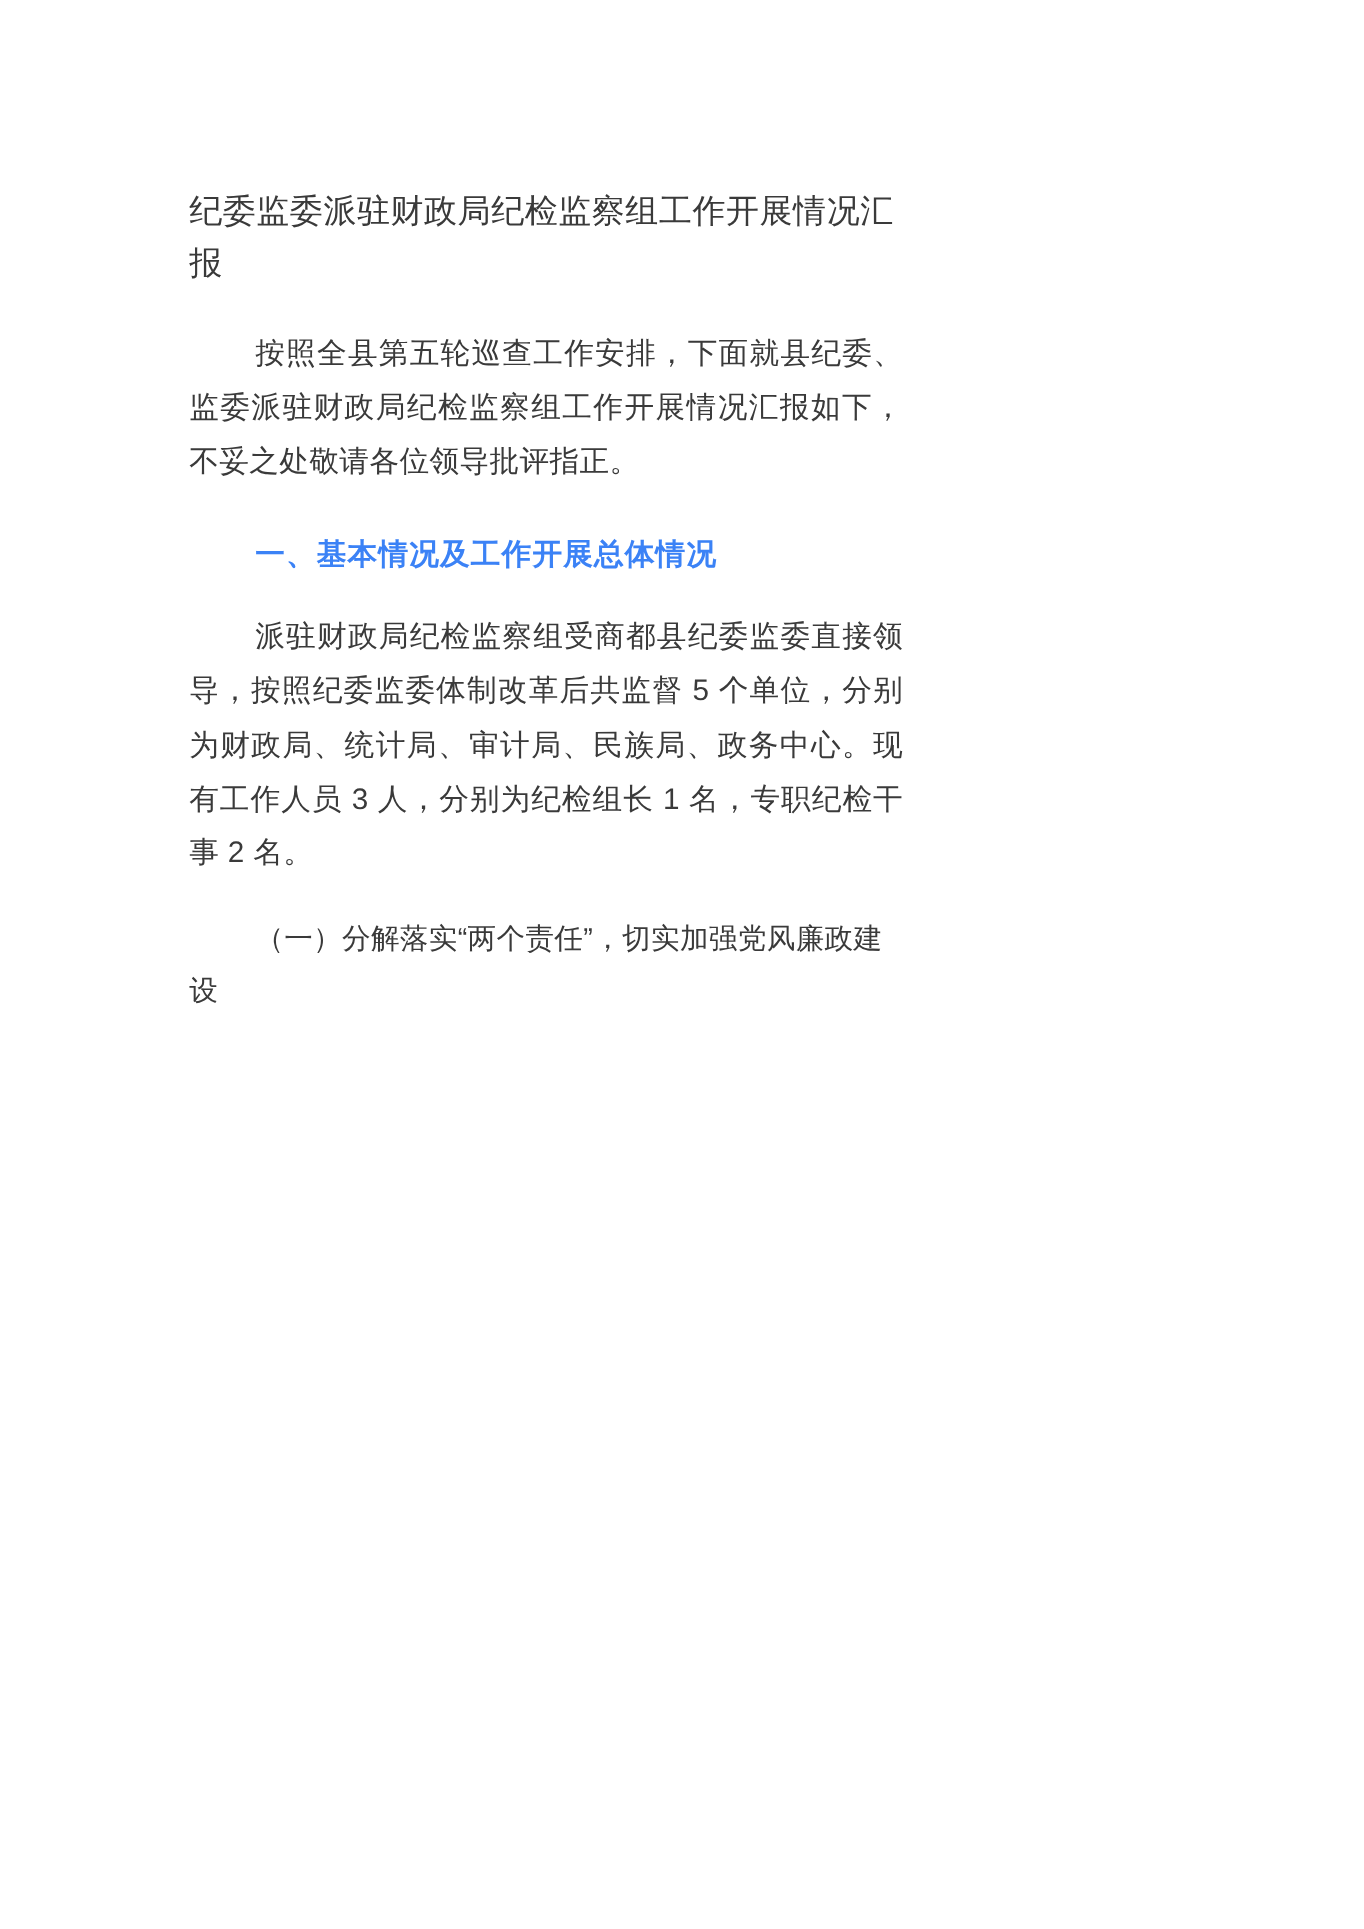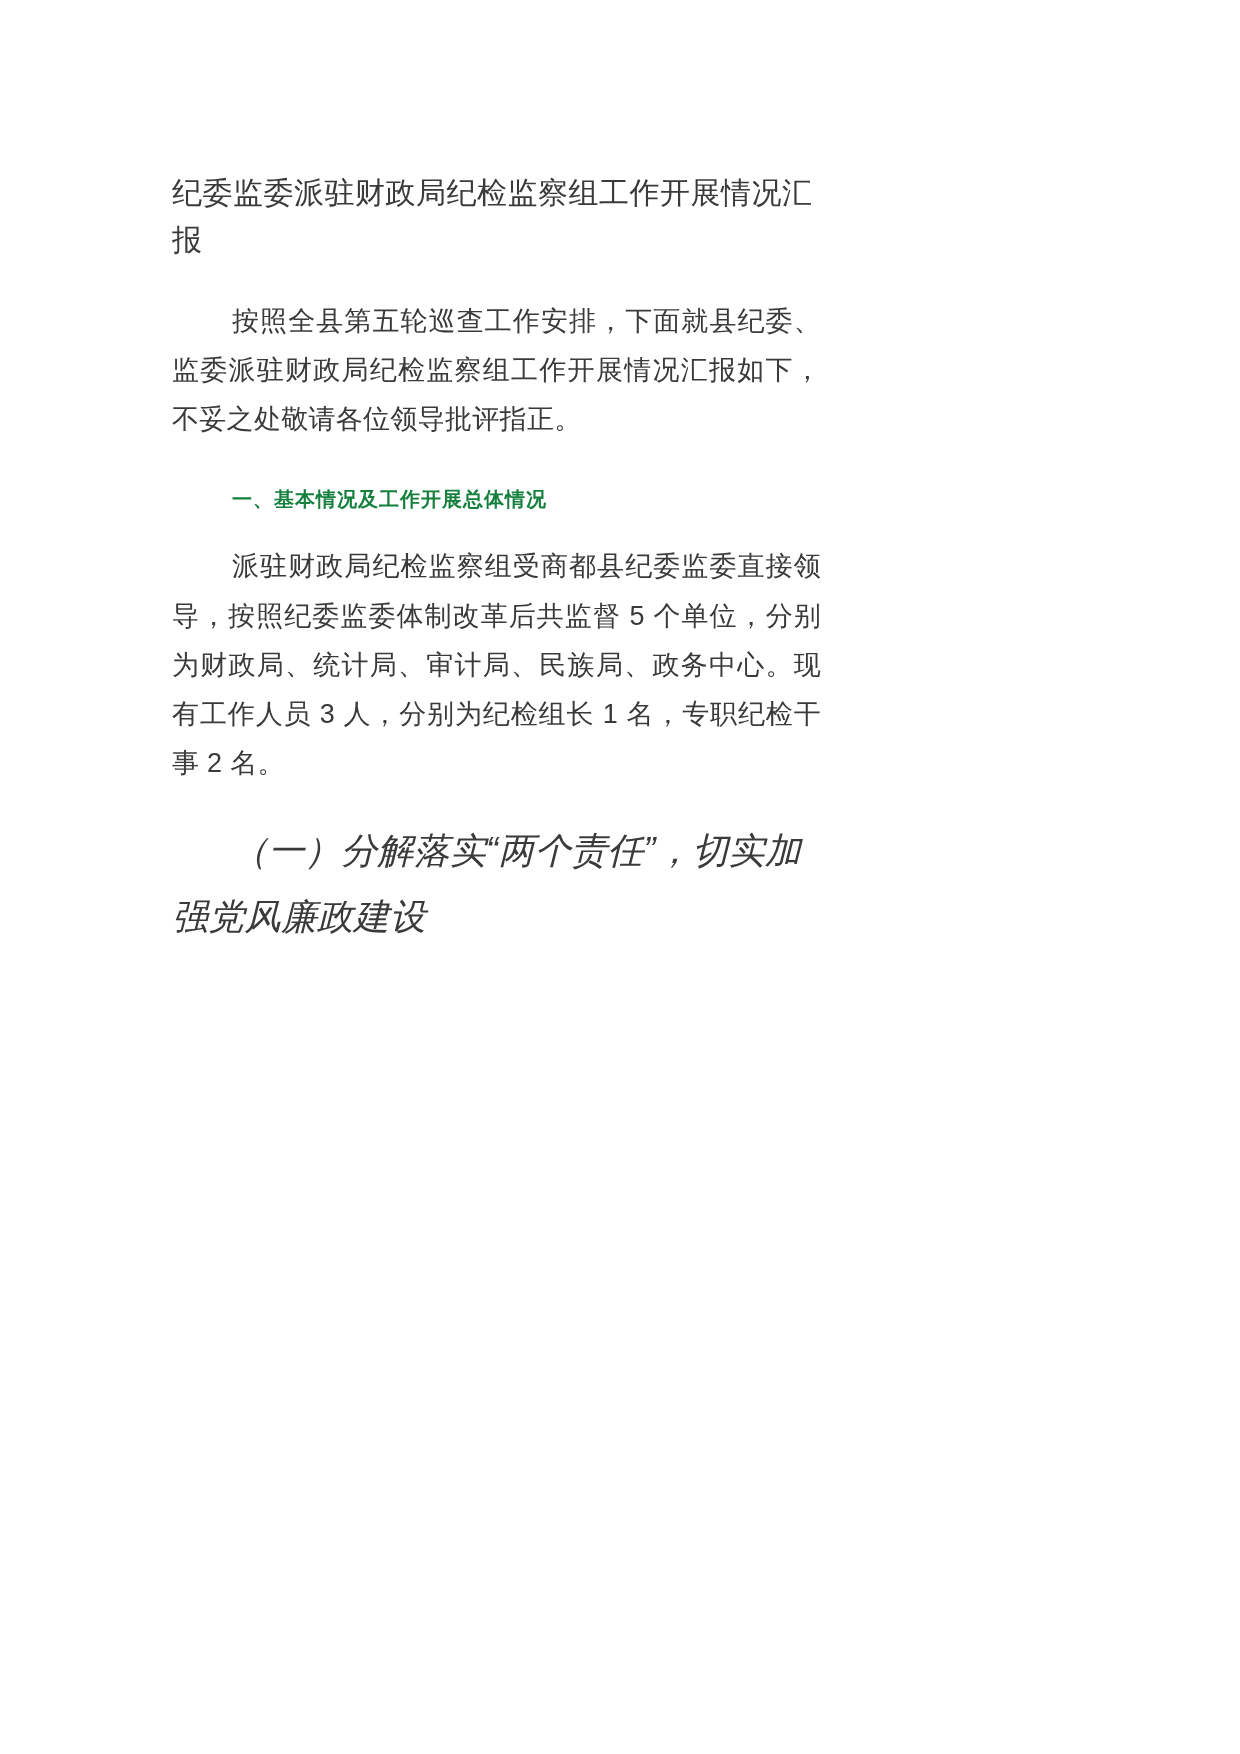--- a/index.html
+++ b/index.html
@@ -41,37 +41,36 @@
     font-size: 27px;
     line-height: 1.82;
     color: #3a3a3a;
     margin: 0 0 30px 0;
     text-align: justify;
     text-indent: 60px;
     letter-spacing: 0.3px;
     font-weight: 400;
   }
   h2.section-heading {
-    font-size: 20px;
+    font-size: 27px;
     line-height: 1.7;
-    color: #15803d;
+    color: #3b82f6;
     font-weight: 700;
     margin: 38px 0 26px 0;
     text-indent: 60px;
     letter-spacing: 1px;
   }
   p.subsection {
-    font-size: 36px;
+    font-size: 26px;
     line-height: 1.82;
     color: #3a3a3a;
     margin: 30px 0 0 0;
     text-indent: 60px;
     letter-spacing: 0.3px;
     font-weight: 400;
-    font-style: italic;
   }
 </style>
 </head>
 <body>
 
 <div class="page">
   <div class="doc-body">
 
     <div class="title-line">纪委监委派驻财政局纪检监察组工作开展情况汇报</div>
 

